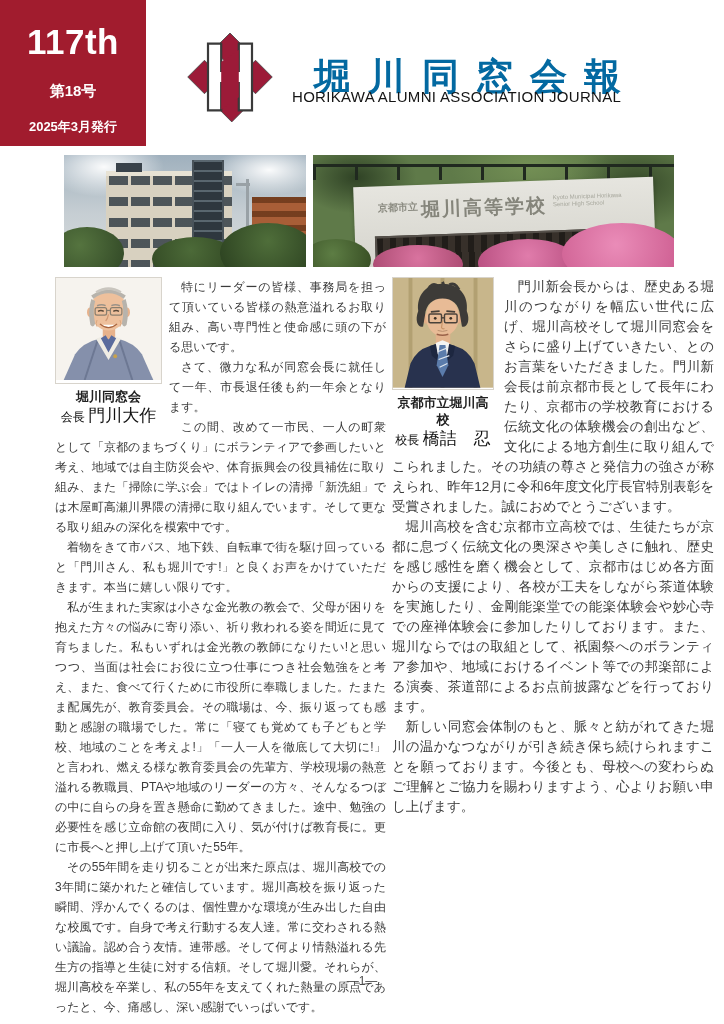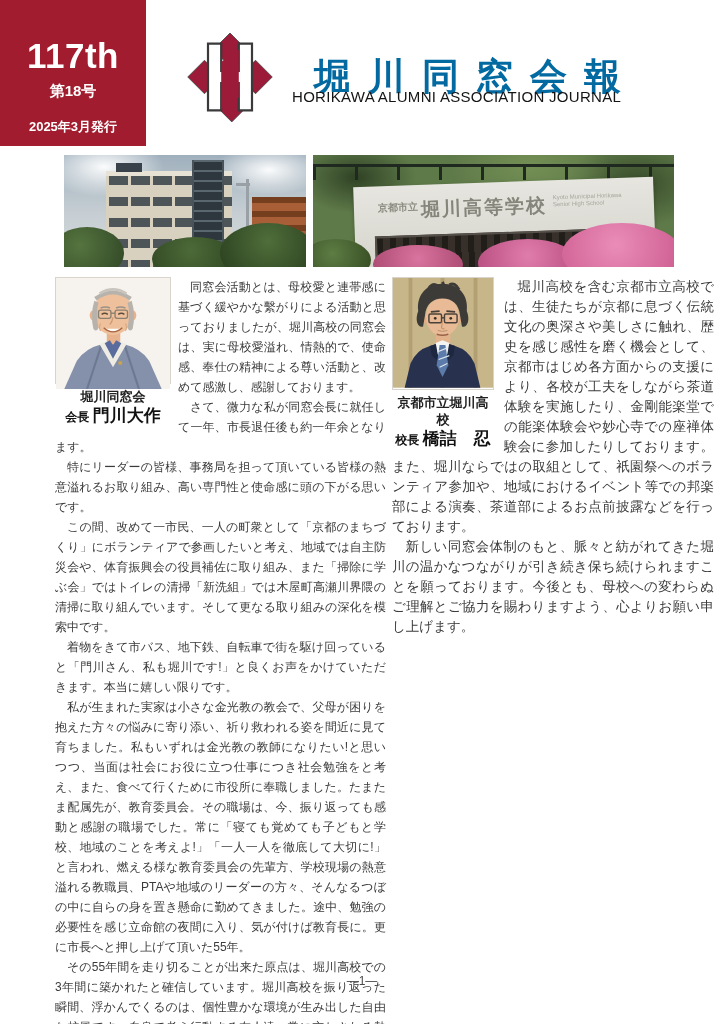--- a/index.html
+++ b/index.html
@@ -2,22 +2,22 @@
 <html><head>
 <meta charset="utf-8">
 <style>
   html,body{margin:0;padding:0;background:#e8e8e8;}
   .page{
     position:relative;width:724px;height:1024px;margin:0 auto;background:#ffffff;
     font-family:"Liberation Sans","DejaVu Sans",sans-serif;overflow:hidden;
   }
   
   .issue-box{position:absolute;left:0;top:0;width:146px;height:146px;background:#a11c2e;color:#fff;text-align:center;}
-  .issue-no{margin-top:36px;font-size:35px;font-weight:bold;letter-spacing:0.5px;}
-  .issue-label{margin-top:6px;font-size:15px;font-weight:bold;}
+  .issue-no{margin-top:22px;font-size:35px;font-weight:bold;letter-spacing:0.5px;}
+  .issue-label{margin-top:20px;font-size:15px;font-weight:bold;}
   .issue-date{margin-top:17px;font-size:13px;font-weight:600;}
   .logo{position:absolute;left:186px;top:30px;width:88px;height:94px;}
   .logo svg{width:100%;height:100%;display:block;}
   .main-title{position:absolute;left:298px;top:36px;margin:16px;font-size:37px;font-weight:900;color:#0369a1;letter-spacing:17px;white-space:nowrap;}
   .sub-title{position:absolute;left:292px;top:88px;font-size:15px;font-weight:normal;color:#141414;letter-spacing:0.3px;white-space:nowrap;}
   
   .photo{position:absolute;top:155px;height:112px;overflow:hidden;}
   .photo-building{left:64px;width:242px;background:linear-gradient(180deg,#9fb0bd,#c6ced3 52%,#d8dbdc);}
   .cloud{position:absolute;border-radius:50%;background:radial-gradient(closest-side,rgba(255,255,255,.95),rgba(255,255,255,0));}
   .bldg-main{position:absolute;left:42px;top:16px;bottom:0;width:126px;
@@ -63,26 +63,26 @@
   .b-green{left:-12px;bottom:-14px;width:70px;height:42px;background:radial-gradient(circle at 45% 35%,#5d7d44,#32471f);}
   .az1{right:-8px;bottom:-18px;width:120px;height:62px;background:radial-gradient(circle at 45% 35%,#ea8cb8,#c9578b);}
   .az2{right:96px;bottom:-20px;width:100px;height:48px;background:radial-gradient(circle at 50% 35%,#e07cab,#b44a7c);}
   .az3{left:60px;bottom:-16px;width:90px;height:38px;background:radial-gradient(circle at 50% 35%,#d9739f,#a8486f);}
   
   .col{position:absolute;top:277px;color:#3b3b3b;}
   .col p{margin:0;text-align:justify;text-indent:1em;}
   .col-left{left:55px;width:331px;font-size:12px;line-height:20px;}
   .col-right{left:392px;width:322px;font-size:13.5px;line-height:20px;}
   .author-float{float:left;text-align:center;}
-  .col-left .author-float{width:116px;margin-right:7px;}
+  .col-left .author-float{width:107px;margin-right:7px;}
   .col-right .author-float{width:102px;margin-right:10px;}
   .portrait{width:100%;border:1px solid #d8d4cc;box-sizing:border-box;}
   .portrait svg{display:block;width:100%;height:auto;}
   .cap1{margin-top:4px;font-size:13px;font-weight:bold;color:#222;line-height:17px;text-indent:0;}
-  .cap2{font-size:12px;font-weight:bold;color:#111;line-height:22px;white-space:nowrap;}
+  .cap2{font-size:12px;font-weight:normal;color:#111;line-height:22px;white-space:nowrap;}
   .cap2 .pname{font-size:17px;}
   .headline{margin:0 0 2px 0;font-size:14px;font-weight:bold;color:#111;letter-spacing:-0.6px;line-height:22px;white-space:nowrap;}
   
   .page-no{position:absolute;left:0;right:0;top:974px;text-align:center;font-size:12px;color:#4a4a4a;}
 </style>
 </head>
 <body>
 
 <div class="page">
 
@@ -164,23 +164,22 @@
           <path d="M55,38 Q54,43 52,45" stroke="#d09a74" stroke-width="1.3" fill="none"></path>
           <path d="M48,49 Q55,54 62,49 Z" fill="#fdfdfb"></path>
           <path d="M46,48 Q55,56 64,48" stroke="#a8643f" stroke-width="1.2" fill="none"></path>
           <path d="M43,44 Q41,48 43,51" stroke="#d8a67e" stroke-width="1" fill="none"></path>
           <path d="M67,44 Q69,48 67,51" stroke="#d8a67e" stroke-width="1" fill="none"></path>
         </svg>
       </div>
       <div class="cap1">堀川同窓会</div>
       <div class="cap2"><span class="role">会長</span> <span class="pname">門川大作</span></div>
     </div>
-    <p>同窓会活動とは、母校愛と連帯感に基づく緩やかな繫がりによる活動と思っておりましたが、堀川高校の同窓会は、実に母校愛溢れ、情熱的で、使命感、奉仕の精神による尊い活動と、改めて感激し、感謝しております。</p>
+    <p>特にリーダーの皆様、事務局を担って頂いている皆様の熱意溢れるお取り組み、高い専門性と使命感に頭の下がる思いです。</p>
     <p>さて、微力な私が同窓会長に就任して一年、市長退任後も約一年余となります。</p>
-    <p>特にリーダーの皆様、事務局を担って頂いている皆様の熱意溢れるお取り組み、高い専門性と使命感に頭の下がる思いです。</p>
     <p>この間、改めて一市民、一人の町衆として「京都のまちづくり」にボランティアで参画したいと考え、地域では自主防災会や、体育振興会の役員補佐に取り組み、また「掃除に学ぶ会」ではトイレの清掃「新洗組」では木屋町高瀬川界隈の清掃に取り組んでいます。そして更なる取り組みの深化を模索中です。</p>
     <p>着物をきて市バス、地下鉄、自転車で街を駆け回っていると「門川さん、私も堀川です!」と良くお声をかけていただきます。本当に嬉しい限りです。</p>
     <p>私が生まれた実家は小さな金光教の教会で、父母が困りを抱えた方々の悩みに寄り添い、祈り救われる姿を間近に見て育ちました。私もいずれは金光教の教師になりたい!と思いつつ、当面は社会にお役に立つ仕事につき社会勉強をと考え、また、食べて行くために市役所に奉職しました。たまたま配属先が、教育委員会。その職場は、今、振り返っても感動と感謝の職場でした。常に「寝ても覚めても子どもと学校、地域のことを考えよ!」「一人一人を徹底して大切に!」と言われ、燃える様な教育委員会の先輩方、学校現場の熱意溢れる教職員、PTAや地域のリーダーの方々、そんなるつぼの中に自らの身を置き懸命に勤めてきました。途中、勉強の必要性を感じ立命館の夜間に入り、気が付けば教育長に。更に市長へと押し上げて頂いた55年。</p>
     <p>その55年間を走り切ることが出来た原点は、堀川高校での3年間に築かれたと確信しています。堀川高校を振り返った瞬間、浮かんでくるのは、個性豊かな環境が生み出した自由な校風です。自身で考え行動する友人達。常に交わされる熱い議論。認め合う友情。連帯感。そして何より情熱溢れる先生方の指導と生徒に対する信頼。そして堀川愛。それらが、堀川高校を卒業し、私の55年を支えてくれた熱量の原点であったと、今、痛感し、深い感謝でいっぱいです。</p>
   </section>
 
   <section class="col col-right">
     <div class="author-float">
       <div class="portrait" style="height:113px;">
         <svg viewBox="0 0 103 113" xmlns="http://www.w3.org/2000/svg">
@@ -205,19 +204,20 @@
           <circle cx="43.5" cy="41.5" r="1.4" fill="#3a2e24"></circle>
           <circle cx="59.5" cy="41.5" r="1.4" fill="#3a2e24"></circle>
           <path d="M51,44 L50,51 Q51,53 53,52" stroke="#c89368" stroke-width="1.2" fill="none"></path>
           <path d="M46,54 Q51,56 56,54" stroke="#b98e6d" stroke-width="1" fill="none"></path>
           <path d="M45,58 Q51,60 57,58" stroke="#9a6248" stroke-width="1.5" fill="none"></path>
         </svg>
       </div>
       <div class="cap1">京都市立堀川高校</div>
       <div class="cap2"><span class="role">校長</span> <span class="pname">橋詰　忍</span></div>
     </div>
+    <p>門川新会長からは、歴史ある堀川のつながりを幅広い世代に広げ、堀川高校そして堀川同窓会をさらに盛り上げていきたい、とのお言葉をいただきました。門川新会長は前京都市長として長年にわたり、京都市の学校教育における伝統文化の体験機会の創出など、文化による地方創生に取り組んでこられました。その功績の尊さと発信力の強さが称えられ、昨年12月に令和6年度文化庁長官特別表彰を受賞されました。誠におめでとうございます。</p>
     <p>堀川高校を含む京都市立高校では、生徒たちが京都に息づく伝統文化の奥深さや美しさに触れ、歴史を感じ感性を磨く機会として、京都市はじめ各方面からの支援により、各校が工夫をしながら茶道体験を実施したり、金剛能楽堂での能楽体験会や妙心寺での座禅体験会に参加したりしております。また、堀川ならではの取組として、祇園祭へのボランティア参加や、地域におけるイベント等での邦楽部による演奏、茶道部によるお点前披露などを行っております。</p>
     <p>新しい同窓会体制のもと、脈々と紡がれてきた堀川の温かなつながりが引き続き保ち続けられますことを願っております。今後とも、母校への変わらぬご理解とご協力を賜わりますよう、心よりお願い申し上げます。</p>
   </section>
 
   <div class="page-no">—1—</div>
 
 </div>
 
 </body></html>

